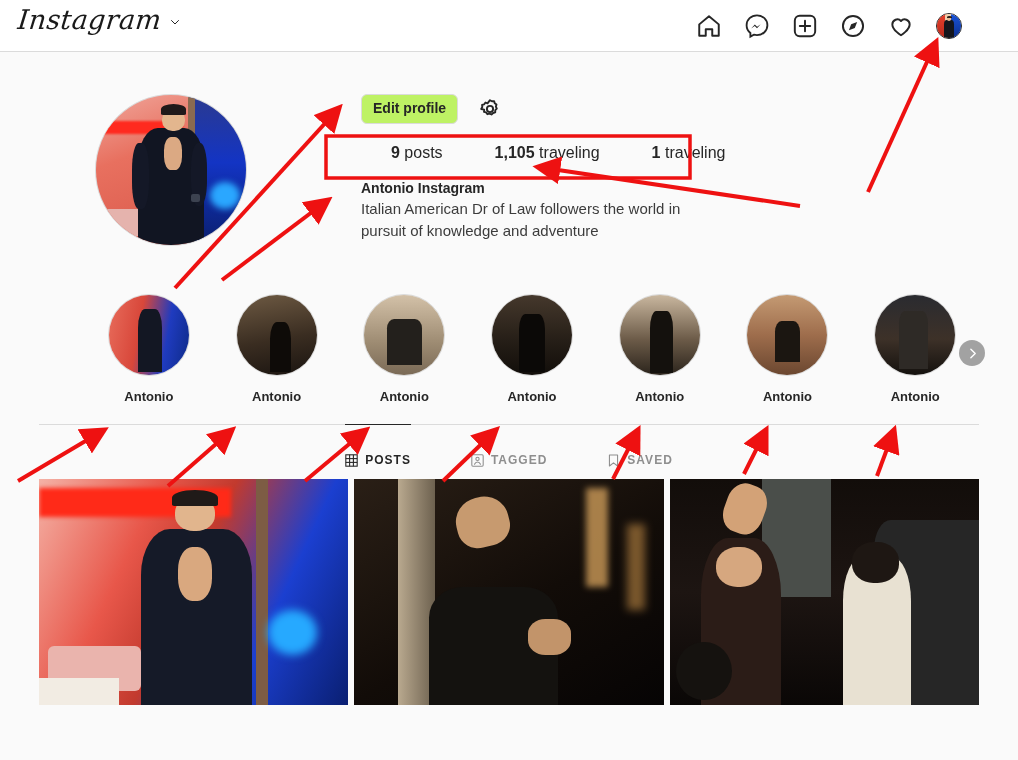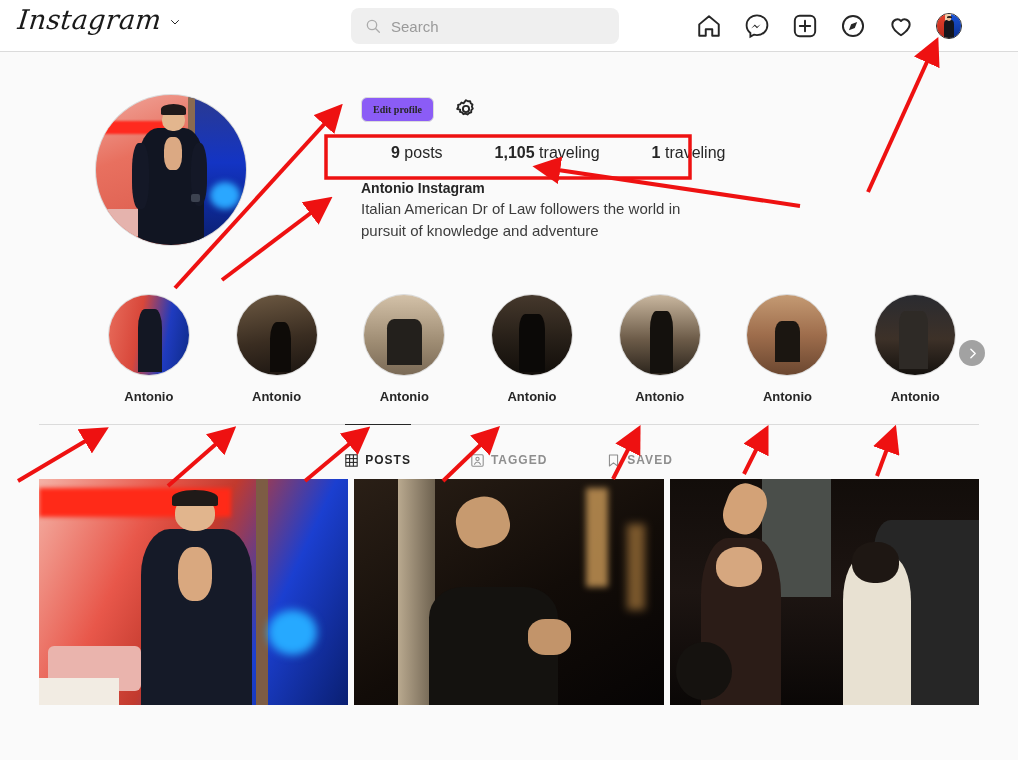--- a/index.html
+++ b/index.html
@@ -94,23 +94,23 @@
   .pfp-art .face   { position:absolute; left:44%; top:9%; width:15%; height:15%; background:#e3b68e; border-radius:46%; }
   .pfp-art .hairp  { position:absolute; left:43%; top:6%; width:17%; height:7%; background:#20191a; border-radius:50% 50% 10% 10%; }
   .pfp-art .armL   { position:absolute; left:24%; top:32%; width:11%; height:44%; background:#141827; border-radius:40%; }
   .pfp-art .armR   { position:absolute; right:26%; top:32%; width:11%; height:42%; background:#141827; border-radius:40%; }
   .pfp-art .watch  { position:absolute; right:31%; top:66%; width:6%; height:5%; background:#3c4250; border-radius:2px; }
 
   .prof-info { position: absolute; left: 322px; top: 40px; width: 600px; }
   .row1 { display:flex; align-items:center; gap: 20px; height: 34px; }
   .username { font-size: 28px; font-weight: 300; color: #262626; line-height: 1; }
   .btn-edit {
-    font-family: Liberation Serif, serif;
-    font-size: 10px; font-weight: 600; color: #262626;
-    background: #8b5cf6; border: 1px solid #dbdbdb; border-radius: 6px;
+    font-family: Liberation Sans, sans-serif;
+    font-size: 14px; font-weight: 600; color: #262626;
+    background: #bef264; border: 1px solid #dbdbdb; border-radius: 6px;
     padding: 6px 11px; cursor: pointer; line-height: 1.1;
   }
   .gear { width: 24px; height: 24px; cursor: pointer; }
 
   .stats {
     position: relative;
     margin-top: 18px;
     display: flex; align-items: center; gap: 8px;
     font-size: 16px; color: #262626; margin-left: 30px;
   }
@@ -224,27 +224,20 @@
 
   <div class="topnav">
 
     <div class="logo-wrap">
       <div class="logo">Instagram</div>
       <svg class="logo-chevron" viewBox="0 0 24 24">
         <path d="M5 9l7 7 7-7" fill="none" stroke="#262626" stroke-width="2" stroke-linecap="round" stroke-linejoin="round"></path>
       </svg>
     </div>
 
-    <div class="searchbox">
-      <svg class="sicon" viewBox="0 0 24 24">
-        <circle cx="10.5" cy="10.5" r="7" fill="none" stroke="#767676" stroke-width="2"></circle>
-        <line x1="15.8" y1="15.8" x2="21.5" y2="21.5" stroke="#767676" stroke-width="2" stroke-linecap="round"></line>
-      </svg>
-      <input type="text" value="" placeholder="Search" style="">
-    </div>
 
     <div class="navicons">
       <svg class="navicon" viewBox="0 0 24 24">
         <path d="M3 10.5L12 3l9 7.5V21h-6v-6H9v6H3z" fill="none" stroke="#262626" stroke-width="1.8" stroke-linejoin="round"></path>
       </svg>
       <svg class="navicon" viewBox="0 0 24 24">
         <path d="M12 2.2c-5.4 0-9.6 3.9-9.6 9.1 0 2.9 1.4 5.5 3.5 7.2v3.3l3.2-1.8c.9.25 1.9.4 2.9.4 5.4 0 9.6-3.9 9.6-9.1S17.4 2.2 12 2.2z" fill="none" stroke="#262626" stroke-width="1.7"></path>
         <path d="M6.6 14.3l3.4-3.6 2.1 2.1 3.3-2.4-3.4 3.6-2.1-2.1z" fill="#262626"></path>
       </svg>
       <svg class="navicon" viewBox="0 0 24 24">

